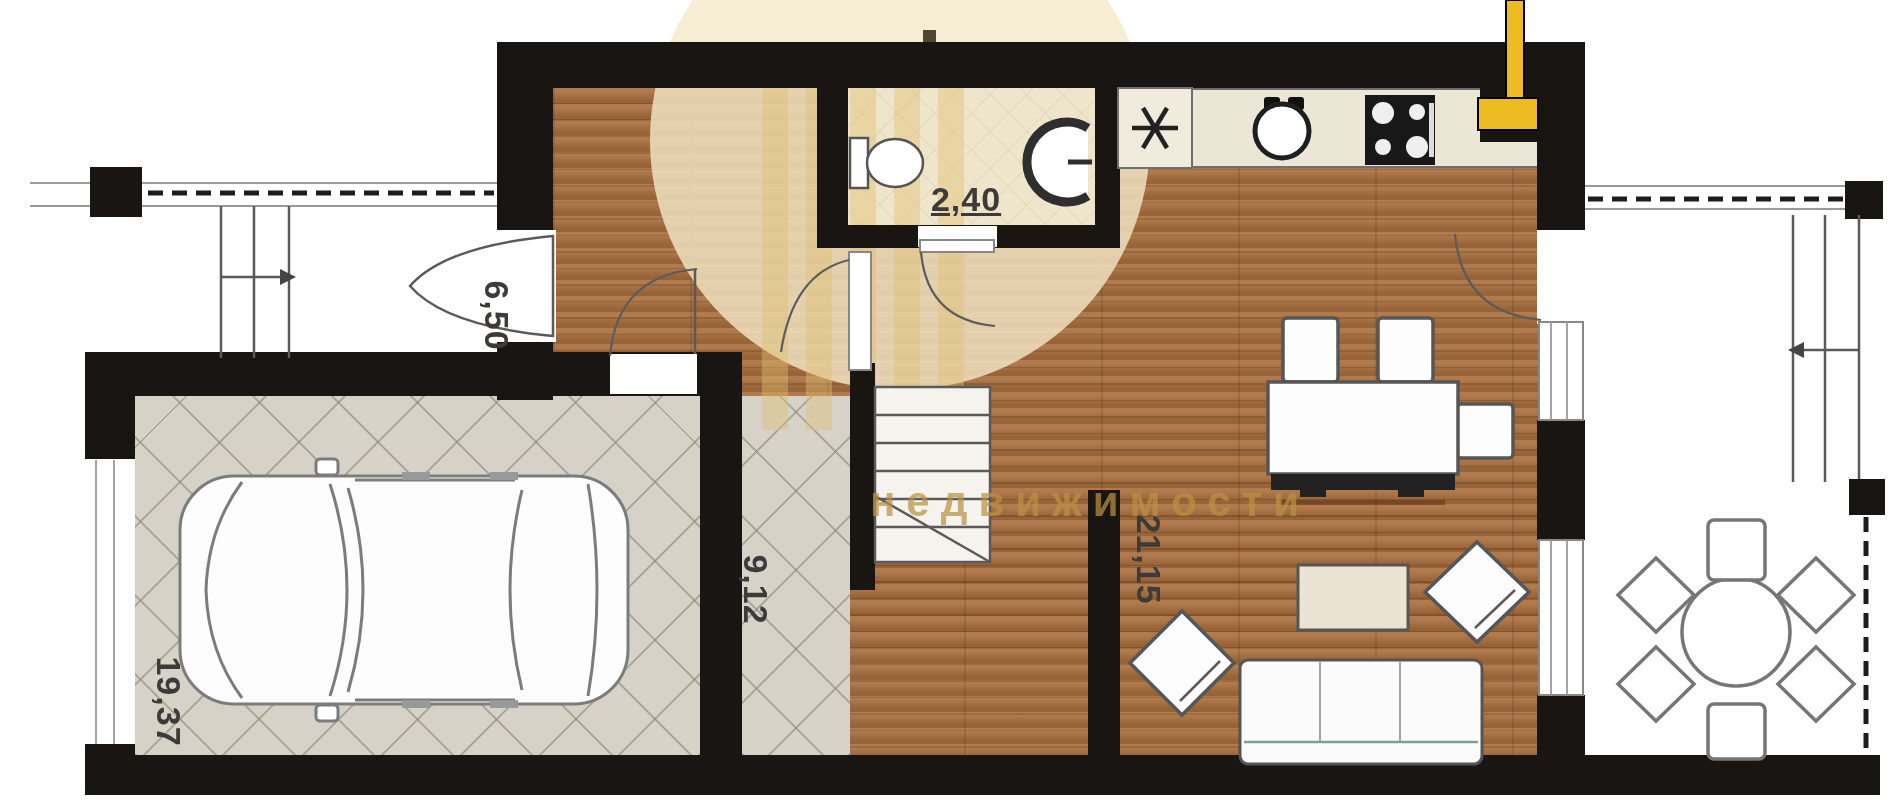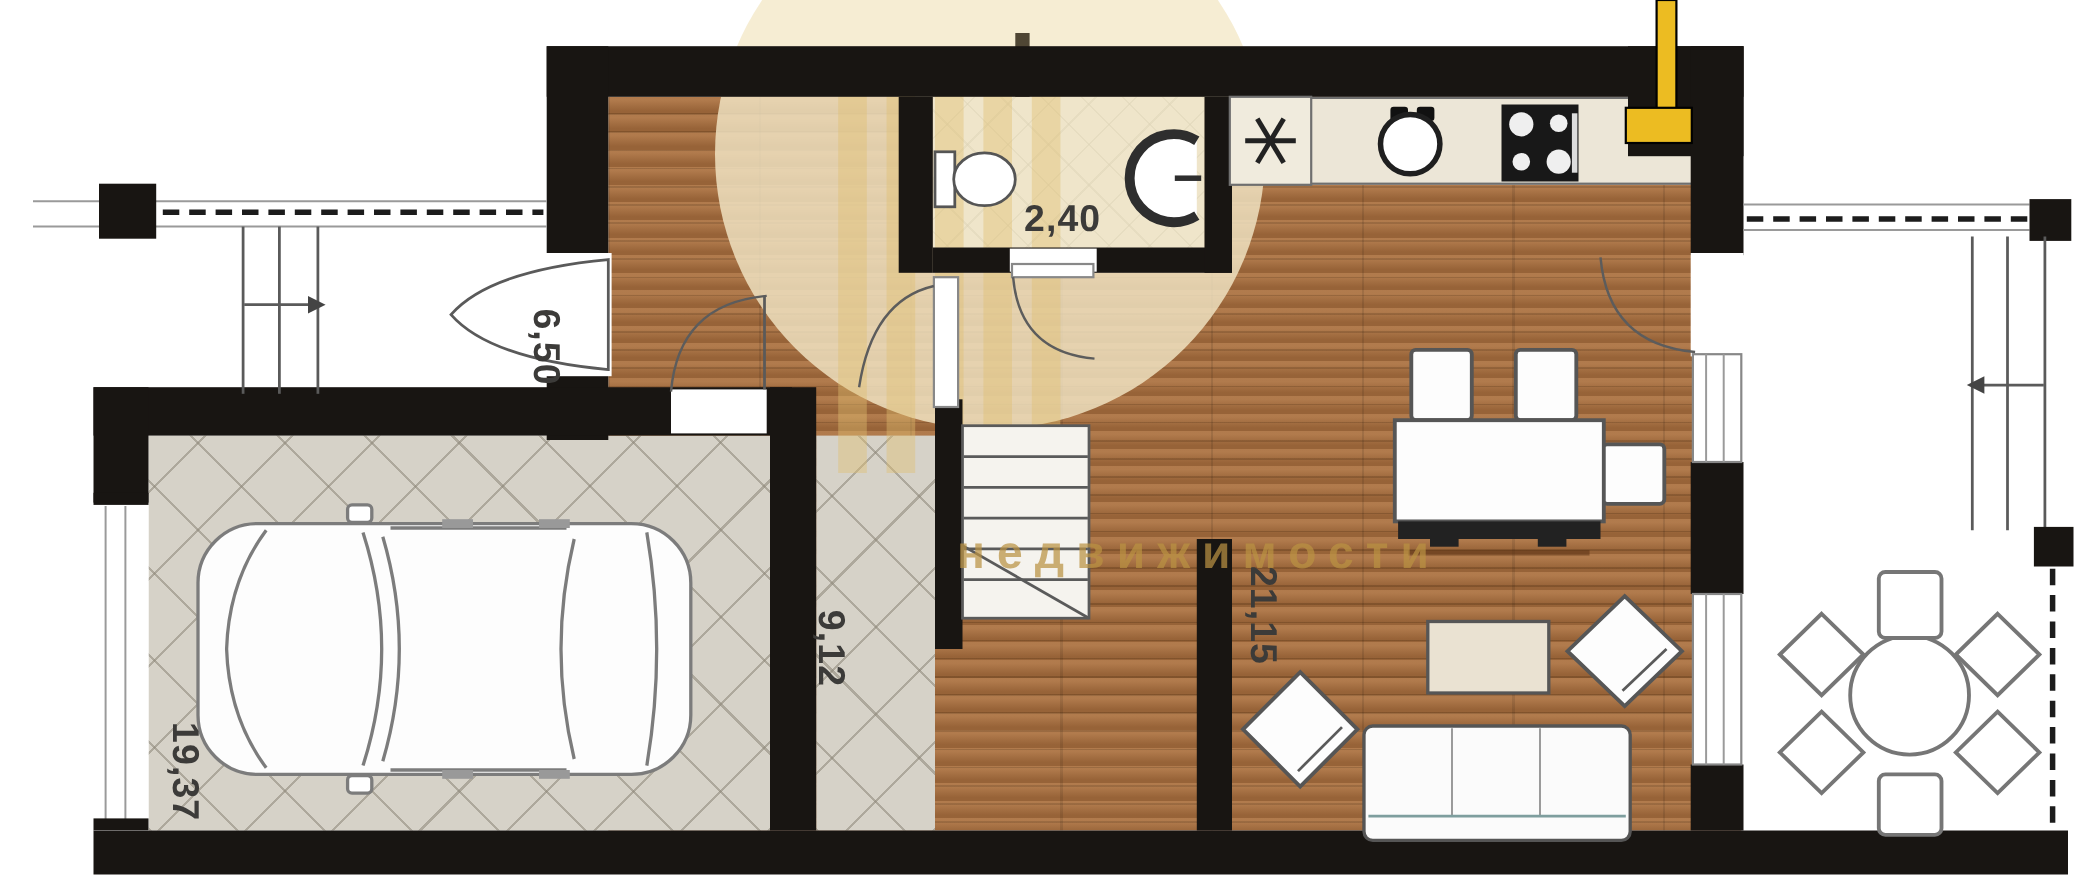--- a/index.html
+++ b/index.html
@@ -258,20 +258,20 @@
         <line x1="1859" y1="215" x2="1859" y2="482" class="ln"></line>
         <line x1="1800" y1="350" x2="1858" y2="350" class="ln"></line>
         <polygon points="1788,350 1804,342 1804,358" fill="#444"></polygon>
       </g>
       <rect class="wall" x="1849" y="479" width="36" height="36"></rect>
       <line x1="1866" y1="517" x2="1866" y2="753" class="dash"></line>
     </g>
   </svg>
 
   <div class="rlabel v" style="left:421px;top:296px;">6,50</div>
-  <div class="rlabel" style="left:891px;top:180px;">2,40</div>
+  <div class="rlabel" style="left:891px;top:180px;text-decoration:underline;">2,40</div>
   <div class="rlabel v" style="left:680px;top:570px;">9,12</div>
   <div class="rlabel v" style="left:1073px;top:540px;">21,15</div>
   <div class="rlabel v" style="left:93px;top:682px;">19,37</div>
 
   <div class="wm-sub" style="left:840px;top:478px;width:500px;font-size:42px;">недвижимости</div>
 
 </div>
 
 </body></html>

